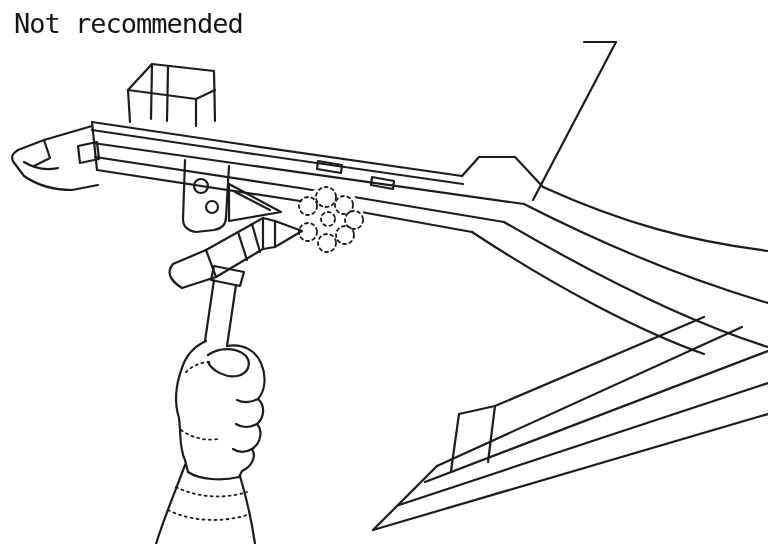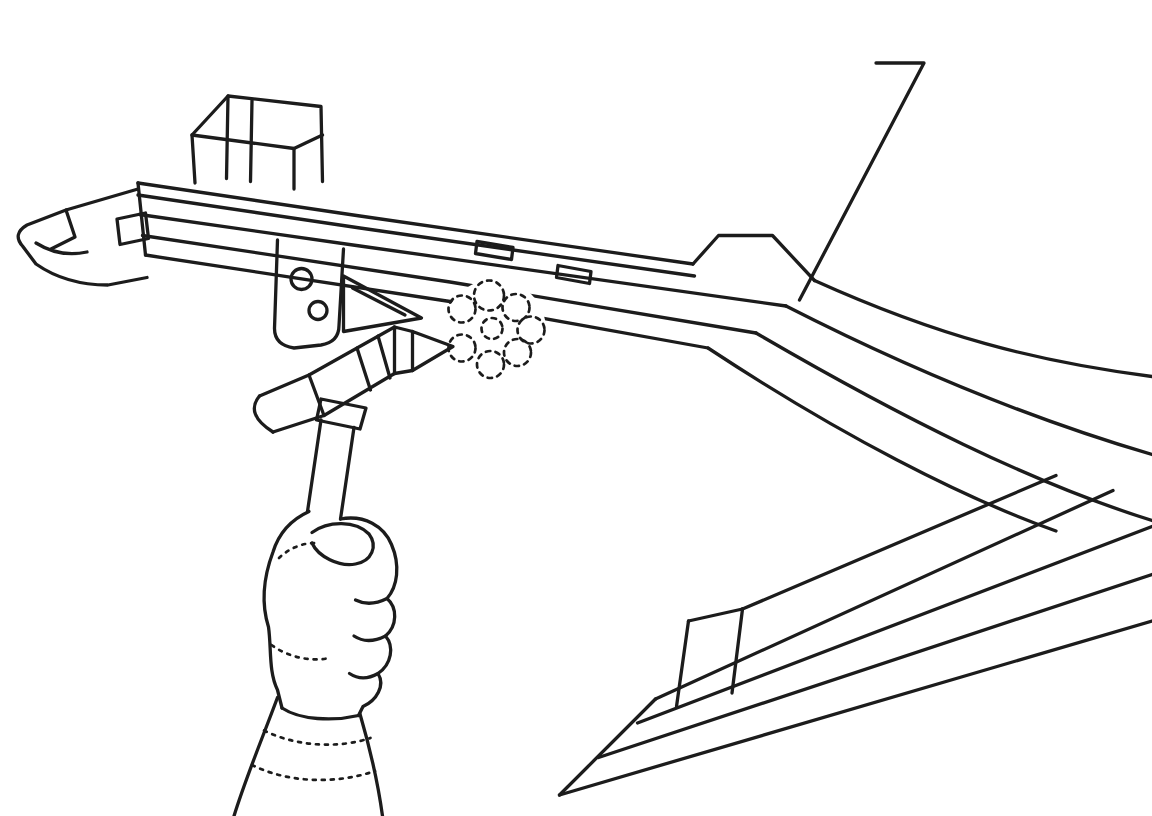--- a/index.html
+++ b/index.html
@@ -28,20 +28,21 @@
     user-select: none;
   }
   .label-not-recommended { left: 14px; top: 8px; }
   .label-side-member     { left: 410px; top: 28px; }
 </style>
 </head>
 <body>
 
 <div class="stage">
 
+  <div class="label label-not-recommended">Not recommended</div>
 
 
   <svg viewBox="0 0 768 544" width="768" height="544">
     <g fill="none" stroke-width="2.2" stroke-linecap="round" stroke-linejoin="round" stroke="#1c1c1c">
 
       <g>
         <path d="M 584 42 L 616 42 L 533 200"></path>
       </g>
 
       <g>

